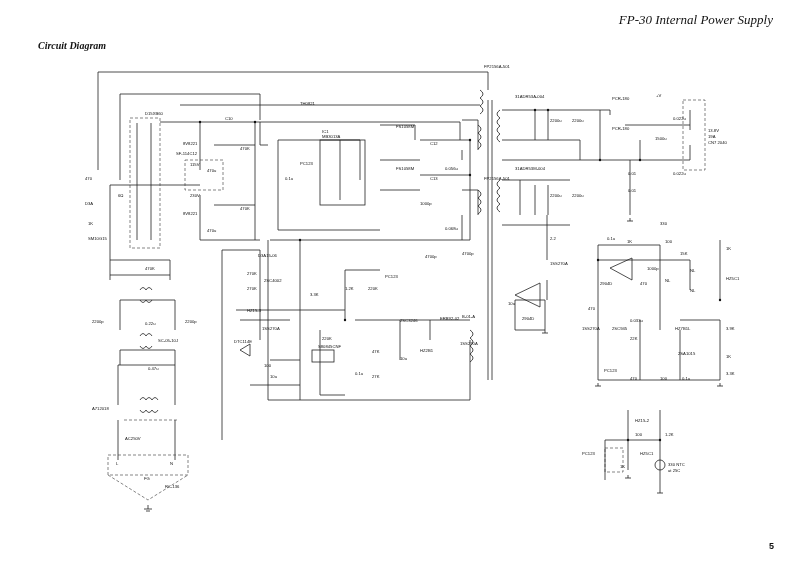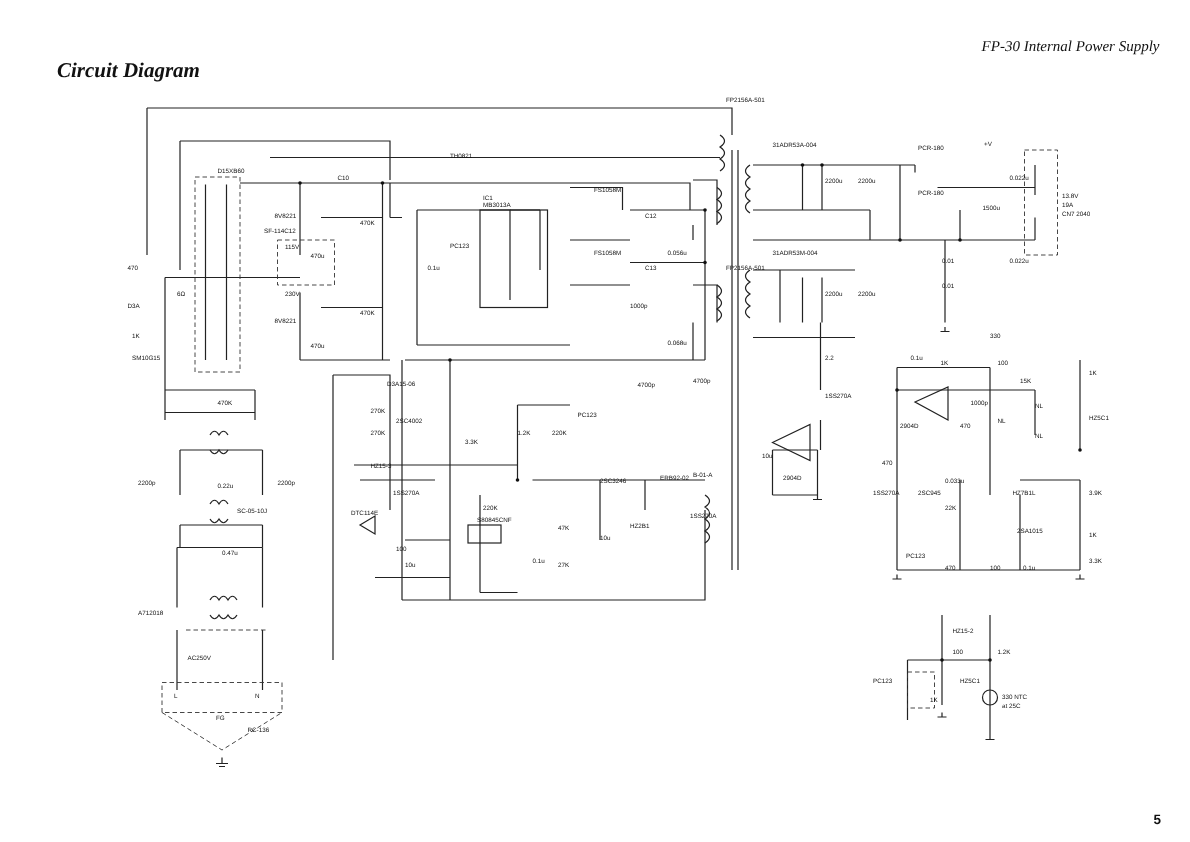--- a/index.html
+++ b/index.html
@@ -1,19 +1,19 @@
 <!DOCTYPE html>
 <html><head>
 <meta charset="utf-8">
 <style>
   html, body { margin: 0; padding: 0; background: #ffffff; }
   body { width: 793px; height: 561px; position: relative; overflow: hidden;
          font-family: "Liberation Serif", "DejaVu Serif", serif; color: #111; }
-  .doc-title { position: absolute; right: 20px; top: 26px; font-size: 10px; font-style: italic; text-align: right; }
-  .section-title { position: absolute; left: 38px; top: 40px; font-size: 14px; font-style: italic; font-weight: bold; }
+  .doc-title { position: absolute; right: 20px; top: 12px; font-size: 13px; font-style: italic; text-align: right; }
+  .section-title { position: absolute; left: 38px; top: 40px; font-size: 10px; font-style: italic; font-weight: bold; }
   .page-number { position: absolute; left: 769px; top: 541px; font-size: 9px; font-weight: bold;
                  font-family: "Liberation Sans", sans-serif; }
   svg.schem { position: absolute; left: 0; top: 0; width: 793px; height: 561px; }
   svg.schem .w { stroke: #222; stroke-width: 0.8; fill: none; }
   svg.schem .dash { stroke: #333; stroke-width: 0.6; fill: none; stroke-dasharray: 3 2; }
   svg.schem .dot { fill: #111; }
   svg.schem text { font-family: "Liberation Sans", sans-serif; font-size: 4.2px; fill: #111; }
 </style>
 </head>
 <body>

